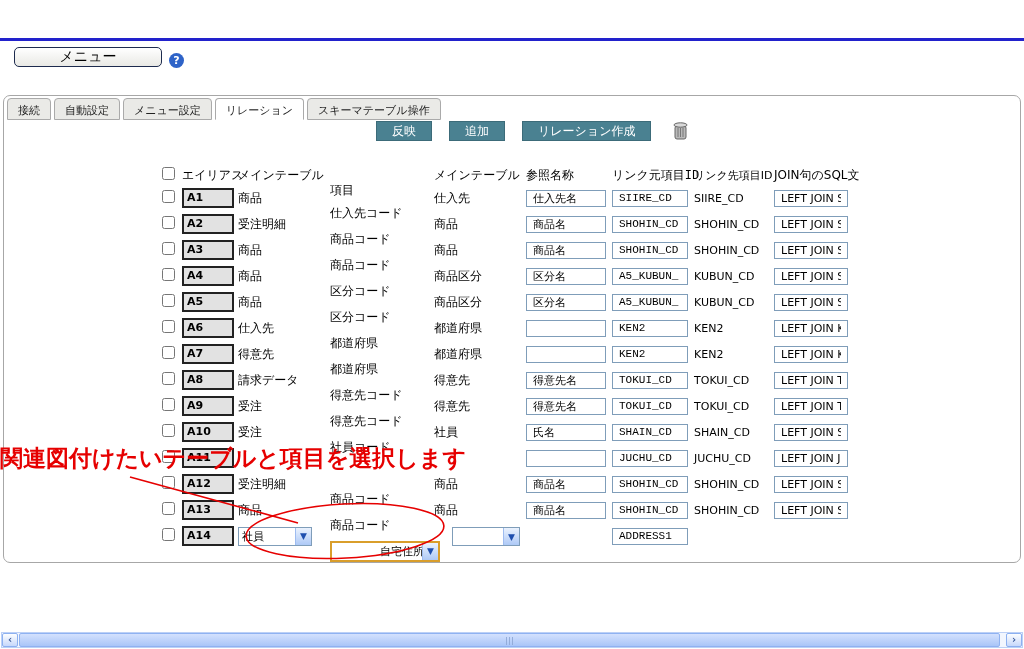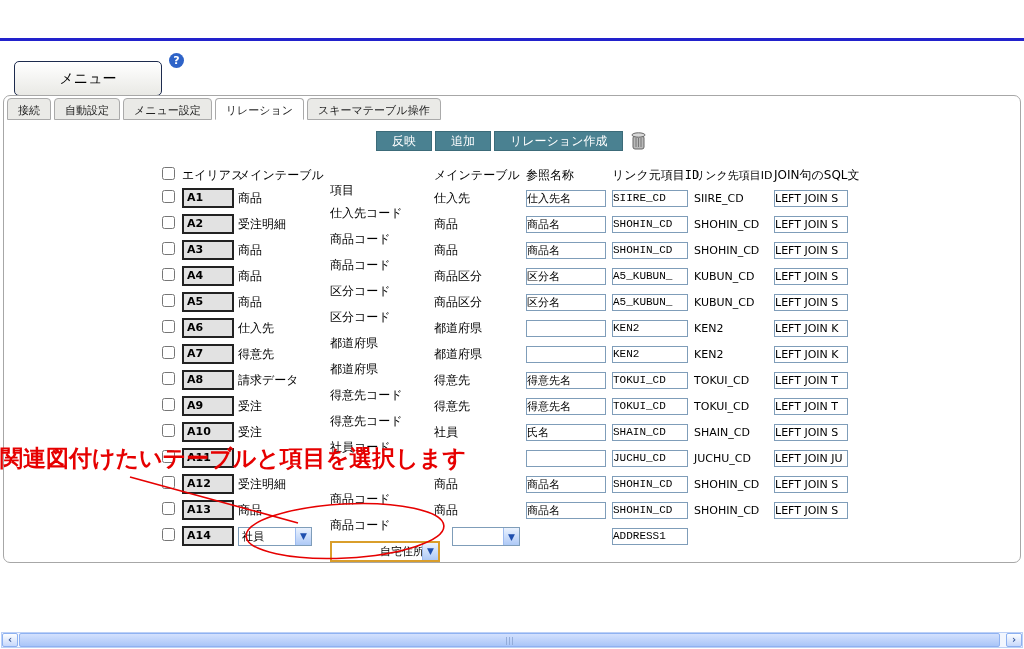--- a/index.html
+++ b/index.html
@@ -8,36 +8,36 @@
   .stage { position:relative; width:1024px; height:649px; }
 
   
   .hdr { position:absolute; top:0; left:0; width:1024px; height:38px; background:#ccffff; }
   .hdr-line { position:absolute; top:38px; left:0; width:1024px; height:3px; background:#2222cc; }
   .hdr-title { position:absolute; top:2px; left:0; width:100%; text-align:center;
     font-size:28px; font-weight:bold; color:#000; letter-spacing:1px; }
   .hdr-meta { position:absolute; top:3px; right:7px; text-align:right; font-size:11px; line-height:15px; color:#000; }
 
   
-  .menu-btn { position:absolute; top:61px; left:14px; width:148px; height:35px;
+  .menu-btn { position:absolute; top:47px; left:14px; width:148px; height:20px;
     border:1px solid #1d2b4e; border-radius:5px; background:linear-gradient(#ffffff,#e9e9e5);
     font-size:14px; color:#000; cursor:pointer; font-family:inherit; }
   .help-ico { position:absolute; top:53px; left:169px; width:15px; height:15px; border-radius:50%;
     background:#2e63c8; color:#fff; font-size:11px; font-weight:bold; text-align:center; line-height:15px; cursor:pointer; }
 
   
   .panel { position:absolute; top:95px; left:3px; width:1018px; height:468px;
     border:1px solid #a7a7a7; border-radius:7px; background:#fff; }
   .tabstrip { position:absolute; top:0; left:3px; height:24px; display:flex; gap:3px; padding-top:2px; }
   .tab { border:1px solid #aaa; border-radius:4px 4px 0 0; background:#eaeae7;
     font-size:11px; padding:4px 10px 3px; color:#222; white-space:nowrap; cursor:pointer; }
   .tab.active { background:#fff; border-bottom-color:#fff; position:relative; z-index:2; }
 
   
-  .toolbar { position:absolute; top:35px; left:372px; display:flex; gap:3px; align-items:center; }
+  .toolbar { position:absolute; top:25px; left:372px; display:flex; gap:17px; align-items:center; }
   .tbtn { background:#4a8191; border:1px solid #3c6b79; color:#fff; font-size:12px;
     height:20px; padding:1px 15px; white-space:nowrap; cursor:pointer; font-family:inherit; }
   .trash { margin-left:4px; cursor:pointer; display:inline-block; width:18px; height:20px; }
 
   
   .rel-table { position:absolute; top:69px; left:158px; font-size:12px; color:#000; }
   .trow, .thead { display:flex; align-items:center; height:26px; }
   .thead { height:20px; font-size:12px; }
   .c-chk  { width:20px; }
   .c-alias{ width:56px; }
@@ -45,21 +45,21 @@
   .c-item { width:104px;margin-top:30px; }
   .c-link { width:92px; }
   .c-ref  { width:86px; }
   .c-src  { width:82px;font-family:Liberation Mono, monospace; }
   .c-dst  { width:80px; font-size:11px; }
   .c-join { width:80px; }
   .thead span { white-space:nowrap; overflow:visible; }
   .rel-table input[type="checkbox"] { width:13px; height:13px; }
   .alias-box { display:block; width:52px; height:20px; background:#e2e2e2; border:2px solid #222;
     font-weight:bold; font-size:11px; line-height:16px; padding-left:3px; }
-  .tin { height:17px; border:1px solid #7f9db9; font-size:11px; padding:0 0;
+  .tin { height:17px; border:1px solid #7f9db9; font-size:11px; padding:0 6px;
     font-family:inherit; background:#fff; }
   .w80 { width:80px; } .w76 { width:76px; } .w74 { width:74px; }
 
   
   .xp-select { display:inline-flex; align-items:center; height:19px; border:1px solid #7f9db9;
     background:#fff; font-size:11px; padding-left:3px; position:relative; cursor:pointer; }
   .xp-select .chev { position:absolute; right:0; top:0; bottom:0; width:16px;
     background:linear-gradient(#eaf2fe,#aec9f6); border-left:1px solid #9ebcf0;
     color:#1f4fae; font-size:9px; display:flex; align-items:center; justify-content:center; }
   .xp-select.focused { border:2px solid #d99e2b; height:21px;padding-left:48px; }

